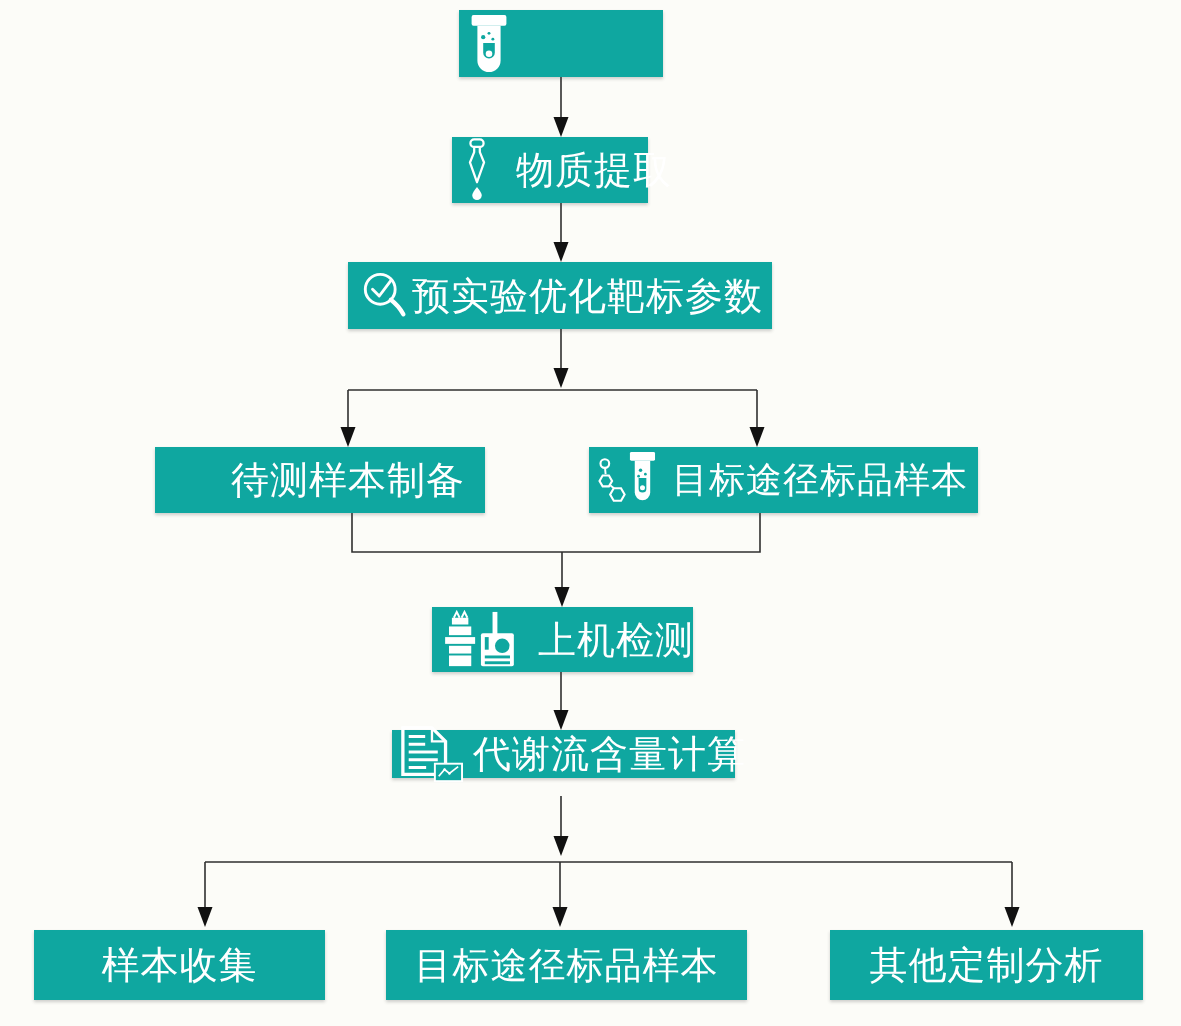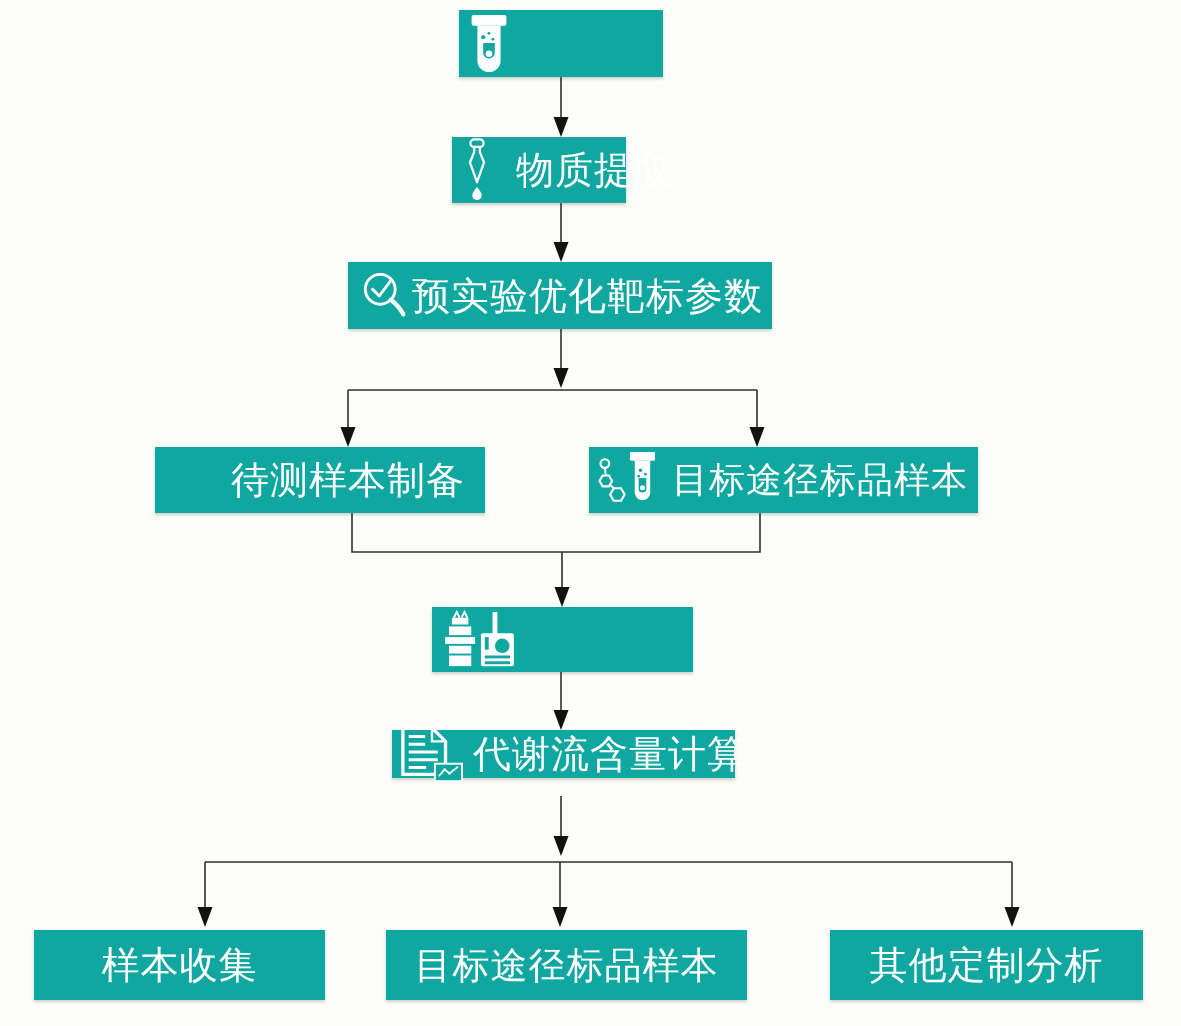--- a/index.html
+++ b/index.html
@@ -102,21 +102,21 @@
         <path class="white-fill" d="M8 11 h24 v36 a12 12 0 0 1 -24 0 z"></path>
         <circle class="accent-fill" cx="14" cy="23" r="2.2"></circle>
         <circle class="accent-fill" cx="20" cy="19" r="1.5"></circle>
         <circle class="accent-fill" cx="24" cy="25" r="1.5"></circle>
         <path class="accent-fill" d="M14 29 h12 v10 a6 6 0 0 1 -12 0 z"></path>
         <circle class="white-fill" cx="20" cy="40" r="3.4"></circle>
       </svg>
     </span>
   </div>
 
-  <div class="node" style="left:452px;top:137px;width:174px;height:66px;padding-left:10px;gap:24px;">
+  <div class="node" style="left:452px;top:137px;width:196px;height:66px;padding-left:10px;gap:24px;">
     <span class="icon">
       <svg width="30" height="64" viewBox="0 0 30 68">
         <rect class="white-stroke" x="8" y="1.5" width="14" height="8" rx="4" stroke-width="2.4"></rect>
         <path class="white-stroke" d="M12 10 v5 l-4.5 11 7.5 21 7.5 -21 -4.5 -11 v-5" stroke-width="2.4" stroke-linejoin="round"></path>
         <path class="white-fill" d="M15 52 c-3.5 4.5 -5 6.5 -5 9 a5 5 0 0 0 10 0 c0 -2.5 -1.5 -4.5 -5 -9 z"></path>
       </svg>
     </span>
     <span class="label">物质提取</span>
   </div>
 
@@ -166,20 +166,21 @@
         <rect class="white-fill" x="7" y="37" width="23" height="8"></rect>
         <rect class="white-fill" x="7" y="47" width="23" height="11"></rect>
         <rect class="white-fill" x="52" y="2" width="5" height="24"></rect>
         <rect class="white-fill" x="40" y="24" width="34" height="34" rx="2"></rect>
         <rect class="accent-fill" x="44" y="28" width="4" height="13"></rect>
         <circle class="accent-fill" cx="62" cy="37" r="7.5"></circle>
         <rect class="accent-fill" x="44" y="47" width="26" height="3"></rect>
         <rect class="accent-fill" x="44" y="53" width="26" height="3"></rect>
       </svg>
     </span>
+    <span class="label">上机检测</span>
   </div>
 
   <div class="node" style="left:392px;top:730px;width:343px;height:48px;padding-left:7px;gap:10px;">
     <span class="icon">
       <svg width="64" height="58" viewBox="0 0 66 58">
         <path class="white-stroke" d="M4 2 h30 l14 14 v34 h-44 z" stroke-width="3.4"></path>
         <path class="white-stroke" d="M34 2 v14 h14" stroke-width="2.4"></path>
         <path class="white-stroke" d="M10 11 H27 M10 19 H27 M10 27 H40 M10 35 H40 M10 43 H28" stroke-width="3"></path>
         <rect class="accent-fill" x="37" y="39" width="28" height="18"></rect>
         <rect class="white-stroke" x="37" y="39" width="28" height="18" stroke-width="2"></rect>

